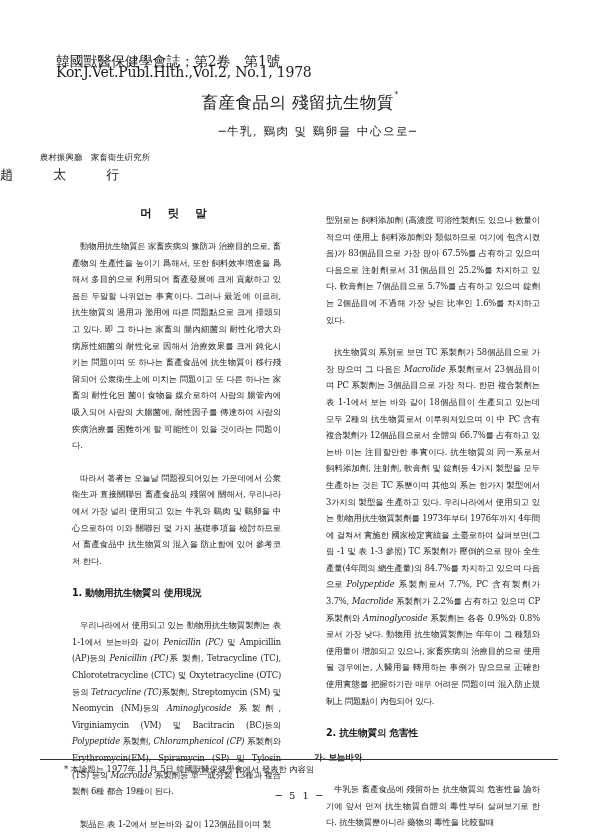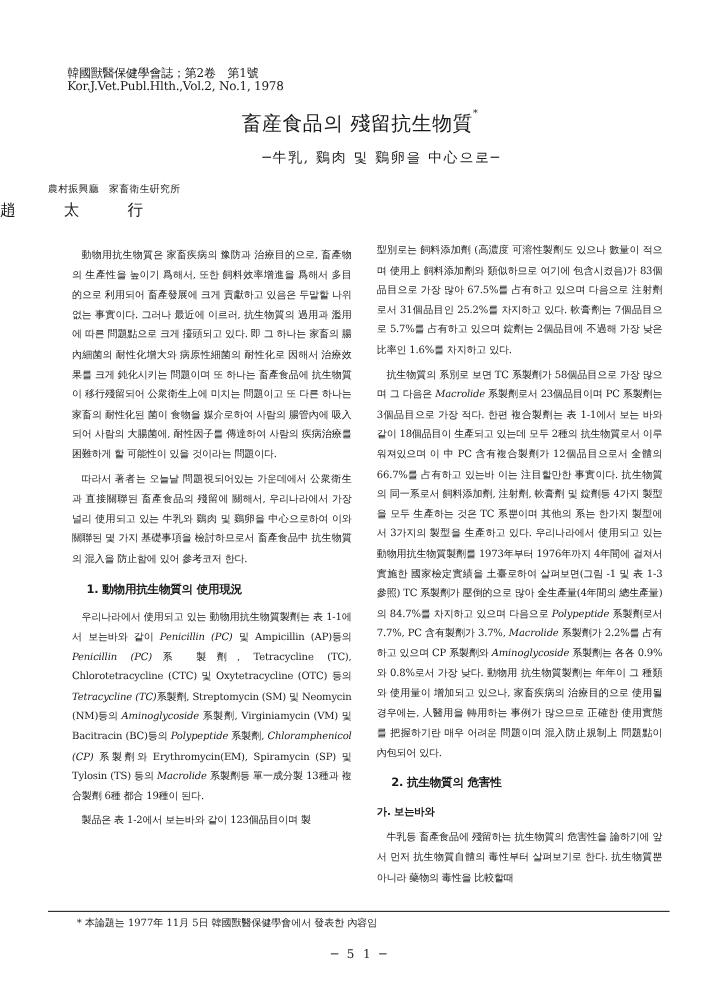--- a/index.html
+++ b/index.html
@@ -2,21 +2,21 @@
 <html><head>
   <meta charset="utf-8">
   <style>
     html, body { margin: 0; padding: 0; background: #ffffff; }
     body {
       width: 600px; height: 837px; position: relative; overflow: hidden;
       font-family: "DejaVu Serif", serif; color: #1a1a1a;
     }
     .journal-info {
       position: absolute; left: 56px; top: 56px;
-      font-size: 10px; line-height: 11px; letter-spacing: -0.2px;
+      font-size: 14px; line-height: 11px; letter-spacing: -0.2px;
     }
     .title {
       position: absolute; left: 0; width: 600px; top: 92px;
       text-align: center; font-size: 16.5px; letter-spacing: 0.5px;
     }
     .title sup { font-size: 8px; vertical-align: top; position: relative; top: -2px; }
     .subtitle {
       position: absolute; left: 0; width: 600px; top: 124px;
       text-align: center; font-size: 11.5px; letter-spacing: 1.5px; padding-left: 18px;
     }
@@ -27,21 +27,21 @@
     .author {
       position: absolute; left: 0; width: 600px; top: 166px;
       text-align: left; font-size: 13px; font-weight: normal; word-spacing: 36px;
     }
     .col {
       position: absolute; font-size: 8.35px; line-height: 16.6px;
       text-align: justify; letter-spacing: -0.15px;
     }
     .col-left { left: 56px; top: 200px; width: 241px; }
     .col-right { left: 310px; top: 196px; width: 246px; }
-    .col p { margin: 4px; text-indent: 8px; }
+    .col p { margin: 16px; text-indent: 8px; }
     .col p.noindent { text-indent: 0; }
     .col i { font-style: italic; }
     .sec-intro {
       text-align: center; font-family: "DejaVu Sans", sans-serif;
       font-size: 11.5px; font-weight: bold; letter-spacing: 6px;
       margin: 4px 0 14px 0; line-height: 18px;
     }
     .sec-head {
       font-family: "DejaVu Sans", sans-serif; font-weight: bold;
       font-size: 9.6px; margin: 10px 0 6px 16px; line-height: 16px;
@@ -72,20 +72,21 @@
 </div>
 
 <div class="title">
   <span>畜産食品의 殘留抗生物質</span><sup>*</sup>
 </div>
 <div class="subtitle">─牛乳, 鷄肉 및 鷄卵을 中心으로─</div>
 <div class="affiliation">農村振興廳　家畜衛生硏究所</div>
 <div class="author">趙 太 行</div>
 
 <div class="col col-left">
+  <div class="sec-intro">머 릿 말</div>
   <p>動物用抗生物質은 家畜疾病의 豫防과 治療目的으로, 畜產物의 生產性을 높이기 爲해서, 또한 飼料效率增進을 爲해서 多目的으로 利用되어 畜產發展에 크게 貢獻하고 있음은 두말할 나위없는 事實이다. 그러나 最近에 이르러, 抗生物質의 過用과 濫用에 따른 問題點으로 크게 擡頭되고 있다. 即 그 하나는 家畜의 腸內細菌의 耐性化增大와 病原性細菌의 耐性化로 因해서 治療效果를 크게 鈍化시키는 問題이며 또 하나는 畜產食品에 抗生物質이 移行殘留되어 公衆衛生上에 미치는 問題이고 또 다른 하나는 家畜의 耐性化된 菌이 食物을 媒介로하여 사람의 腸管內에 吸入되어 사람의 大腸菌에, 耐性因子를 傳達하여 사람의 疾病治療를 困難하게 할 可能性이 있을 것이라는 問題이다.</p>
   <p>따라서 著者는 오늘날 問題視되어있는 가운데에서 公衆衛生과 直接關聯된 畜產食品의 殘留에 關해서, 우리나라에서 가장 널리 使用되고 있는 牛乳와 鷄肉 및 鷄卵을 中心으로하여 이와 關聯된 몇 가지 基礎事項을 檢討하므로서 畜產食品中 抗生物質의 混入을 防止함에 있어 參考코저 한다.</p>
   <div class="sec-head">1. 動物用抗生物質의 使用現況</div>
   <p><span>우리나라에서 使用되고 있는 動物用抗生物質製劑는 表 1-1에서 보는바와 같이 </span><i>Penicillin (PC)</i><span> 및 Ampicillin (AP)등의 </span><i>Penicillin (PC)</i><span>系 製劑, Tetracycline (TC), Chlorotetracycline (CTC) 및 Oxytetracycline (OTC) 등의 </span><i>Tetracycline (TC)</i><span>系製劑, Streptomycin (SM) 및 Neomycin (NM)등의 </span><i>Aminoglycoside</i><span> 系製劑, Virginiamycin (VM) 및 Bacitracin (BC)등의 </span><i>Polypeptide</i><span> 系製劑, </span><i>Chloramphenicol (CP)</i><span> 系製劑와 Erythromycin(EM), Spiramycin (SP) 및 Tylosin (TS) 등의 </span><i>Macrolide</i><span> 系製劑등 單一成分製 13種과 複合製劑 6種 都合 19種이 된다.</span></p>
   <p>製品은 表 1-2에서 보는바와 같이 123個品目이며 製</p>
 </div>
 
 <div class="col col-right">
   <p class="noindent">型別로는 飼料添加劑 (高濃度 可溶性製劑도 있으나 數量이 적으며 使用上 飼料添加劑와 類似하므로 여기에 包含시켰음)가 83個品目으로 가장 많아 67.5%를 占有하고 있으며 다음으로 注射劑로서 31個品目인 25.2%를 차지하고 있다. 軟膏劑는 7個品目으로 5.7%를 占有하고 있으며 錠劑는 2個品目에 不過해 가장 낮은 比率인 1.6%를 차지하고 있다.</p>
   <p><span>抗生物質의 系別로 보면 TC 系製劑가 58個品目으로 가장 많으며 그 다음은 </span><i>Macrolide</i><span> 系製劑로서 23個品目이며 PC 系製劑는 3個品目으로 가장 적다. 한편 複合製劑는 表 1-1에서 보는 바와 같이 18個品目이 生產되고 있는데 모두 2種의 抗生物質로서 이루워져있으며 이 中 PC 含有複合製劑가 12個品目으로서 全體의 66.7%를 占有하고 있는바 이는 注目할만한 事實이다. 抗生物質의 同一系로서 飼料添加劑, 注射劑, 軟膏劑 및 錠劑등 4가지 製型을 모두 生產하는 것은 TC 系뿐이며 其他의 系는 한가지 製型에서 3가지의 製型을 生產하고 있다. 우리나라에서 使用되고 있는 動物用抗生物質製劑를 1973年부터 1976年까지 4年間에 걸쳐서 實施한 國家檢定實績을 土臺로하여 살펴보면(그림 -1 및 表 1-3 參照) TC 系製劑가 壓倒的으로 많아 全生產量(4年間의 總生產量)의 84.7%를 차지하고 있으며 다음으로 </span><i>Polypeptide</i><span> 系製劑로서 7.7%, PC 含有製劑가 3.7%, </span><i>Macrolide</i><span> 系製劑가 2.2%를 占有하고 있으며 CP 系製劑와 </span><i>Aminoglycoside</i><span> 系製劑는 各各 0.9%와 0.8%로서 가장 낮다. 動物用 抗生物質製劑는 年年이 그 種類와 使用量이 增加되고 있으나, 家畜疾病의 治療目的으로 使用될 경우에는, 人醫用을 轉用하는 事例가 많으므로 正確한 使用實態를 把握하기란 매우 어려운 問題이며 混入防止規制上 問題點이 內包되어 있다.</span></p>

